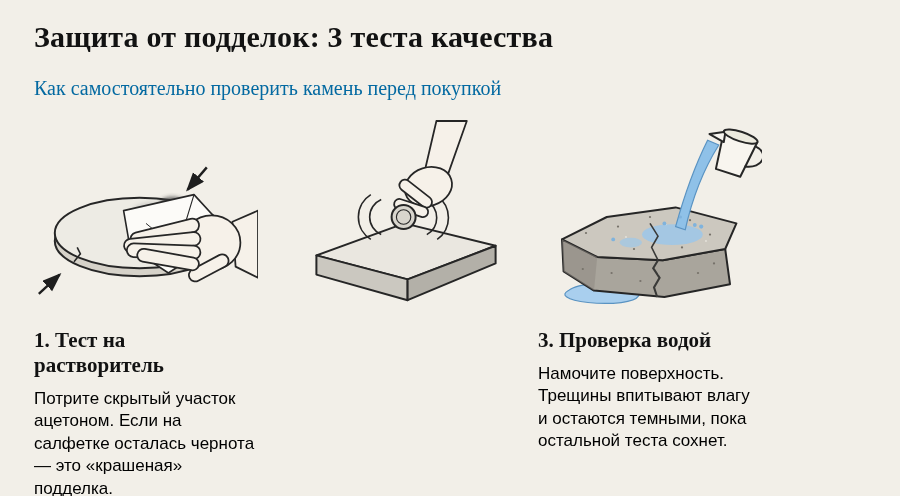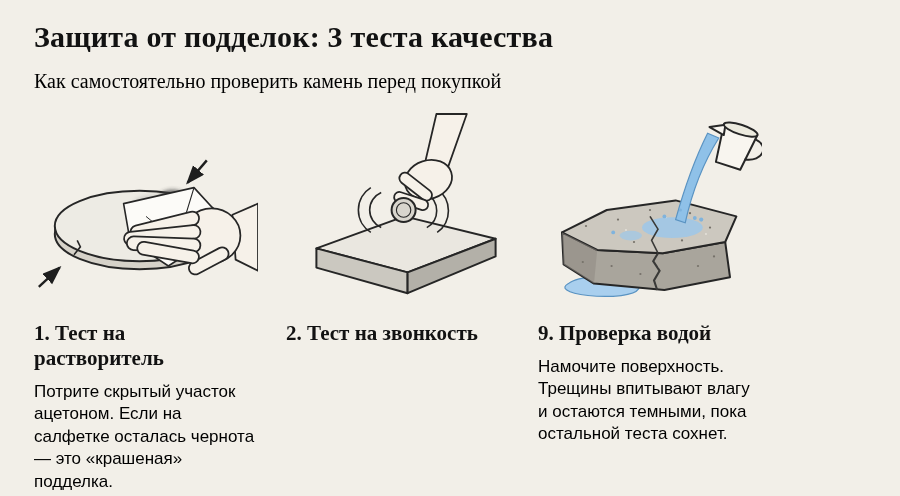--- a/index.html
+++ b/index.html
@@ -15,22 +15,22 @@
   .title {
     font-family: "Liberation Serif", serif;
     font-weight: 700;
     font-size: 30px;
     color: #121212;
     letter-spacing: 0.2px;
   }
   .subtitle {
     font-family: "Liberation Serif", serif;
     font-size: 20px;
-    margin-top: 16px;
-    color: #000000;
+    margin-top: 23px;
+    color: #0369a1;
   }
   .columns {
     display: grid;
     grid-template-columns: 1fr 1fr 1fr;
     column-gap: 28px;
     margin-top: 2px;
   }
   .col { display: flex; flex-direction: column; }
   .illus {
     height: 214px;
@@ -136,21 +136,20 @@
             <ellipse cx="178" cy="82" rx="30" ry="24" transform="rotate(-18 178 82)"></ellipse>
             <rect x="136" y="90" width="48" height="14" rx="7" transform="rotate(38 170 97)"></rect>
             <rect x="134" y="106" width="44" height="13" rx="6.5" transform="rotate(18 168 112)"></rect>
           </g>
           <g>
             <circle cx="147" cy="120" r="15" fill="#d8d5cd" stroke="#262626" stroke-width="2.5"></circle>
             <circle cx="147" cy="120" r="9" fill="none" stroke="#262626" stroke-width="1.4"></circle>
           </g>
         </svg>
       </div>
-      <div class="test-heading">2. Тест на звонкость</div>
     </div>
 
     <div class="col">
       <div class="illus">
         <svg viewBox="0 0 280 230">
 
           <path d="M38,212 C50,202 96,200 116,208 C134,214 128,224 104,227 C76,230 44,226 36,220 C32,217 33,215 38,212 Z" fill="#a9cfee" stroke="#5a93c2" stroke-width="1.5"></path>
 
           <g stroke="#262626" stroke-width="2.5" stroke-linejoin="round">
             <polygon points="30,148 74,170 156,174 234,160 240,204 158,220 70,212 32,188" fill="#a9a59c"></polygon>
@@ -197,18 +196,18 @@
           </g>
 
           <path d="M212,24 C196,56 182,96 172,132 L184,136 C192,100 206,62 226,30 Z" fill="#8fc1e8" stroke="#5a93c2" stroke-width="1.5"></path>
           <g fill="#7fb3dd">
             <circle cx="158" cy="128" r="2.4"></circle>
               <circle cx="196" cy="130" r="2.4"></circle>
               <circle cx="178" cy="120" r="2"></circle>
           </g>
         </svg>
       </div>
-      <div class="test-heading">9. Проверка водой</div>
+      <div class="test-heading">3. Проверка водой</div>
       <div class="test-body">Намочите поверхность. Трещины впитывают влагу и остаются темными, пока остальной теста сохнет.</div>
     </div>
 
   </div>
 </div>
 
 </body></html>

